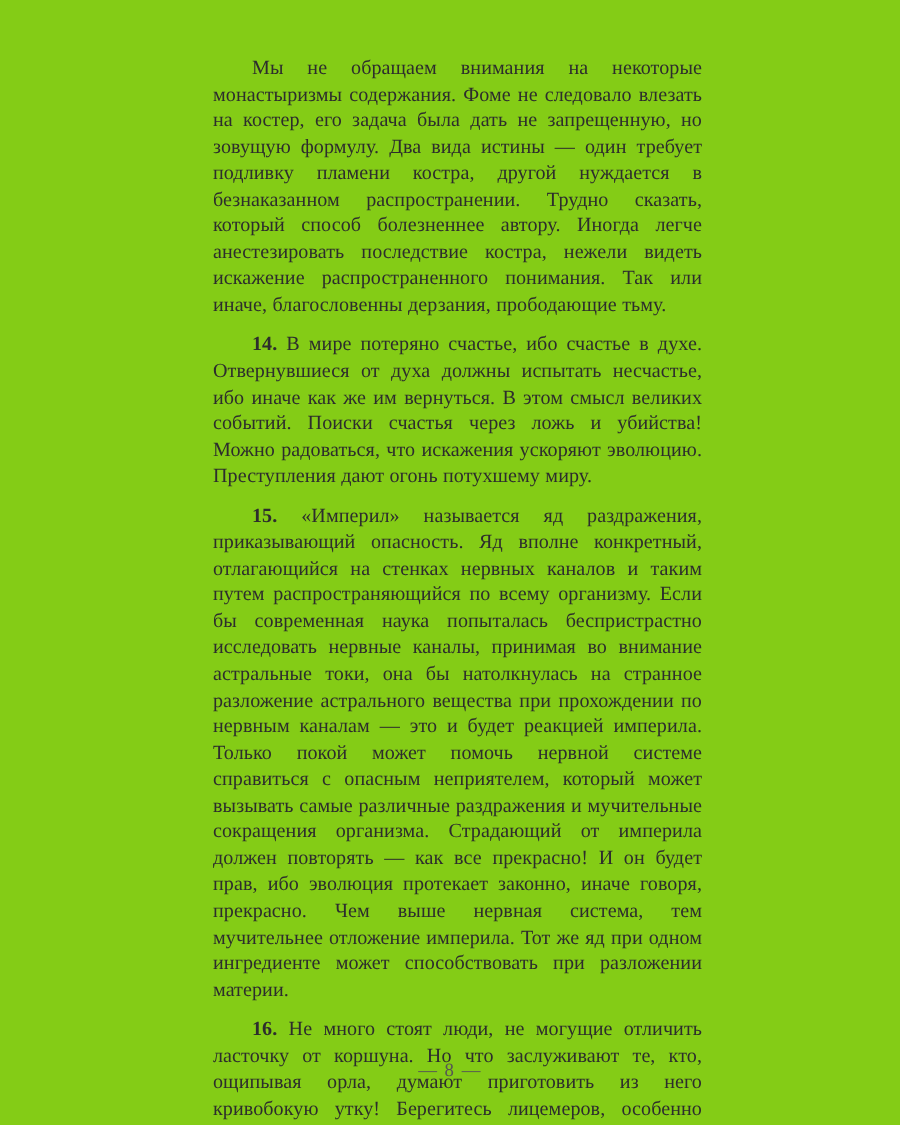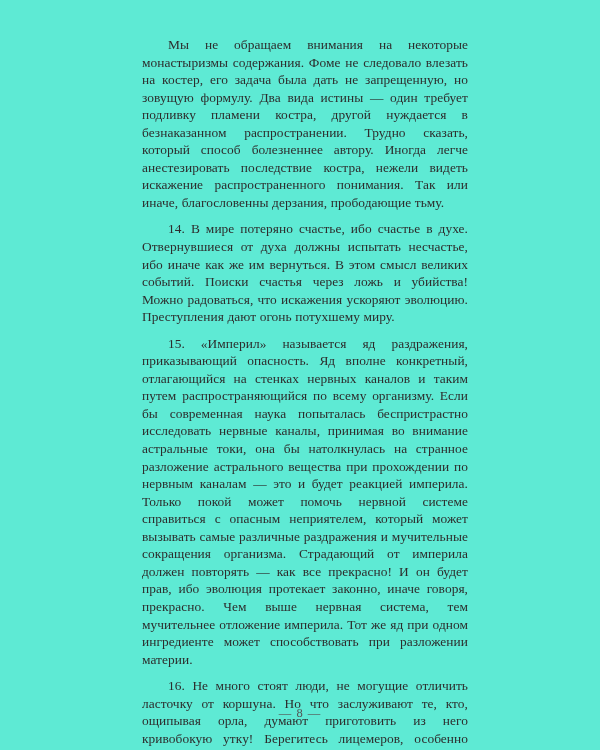--- a/index.html
+++ b/index.html
@@ -11,21 +11,21 @@
     width: 600px;
     height: 750px;
     overflow: hidden;
     font-family: "Liberation Serif", "DejaVu Serif", serif;
     color: #2b2b2b;
   }
   .page {
     position: relative;
     width: 600px;
     height: 750px;
-    background: #5eead4;
+    background: #84cc16;
     box-sizing: border-box;
   }
   .text-column {
     position: absolute;
     left: 142px;
     top: 36px;
     width: 326px;
   }
   .para {
     margin: 0 0 9px 0;
@@ -36,21 +36,21 @@
     line-height: 17.55px;
     letter-spacing: 0.05px;
     word-spacing: 0.2px;
     color: #2d2d2d;
     hyphens: manual;
   }
   .para:last-of-type {
     margin-bottom: 0;
   }
   .para-num {
-    font-weight: normal;
+    font-weight: bold;
   }
   .page-number {
     position: absolute;
     left: 0;
     right: 0;
     top: 706px;
     text-align: center;
     font-size: 12.5px;
     color: #555555;
     letter-spacing: 1px;

